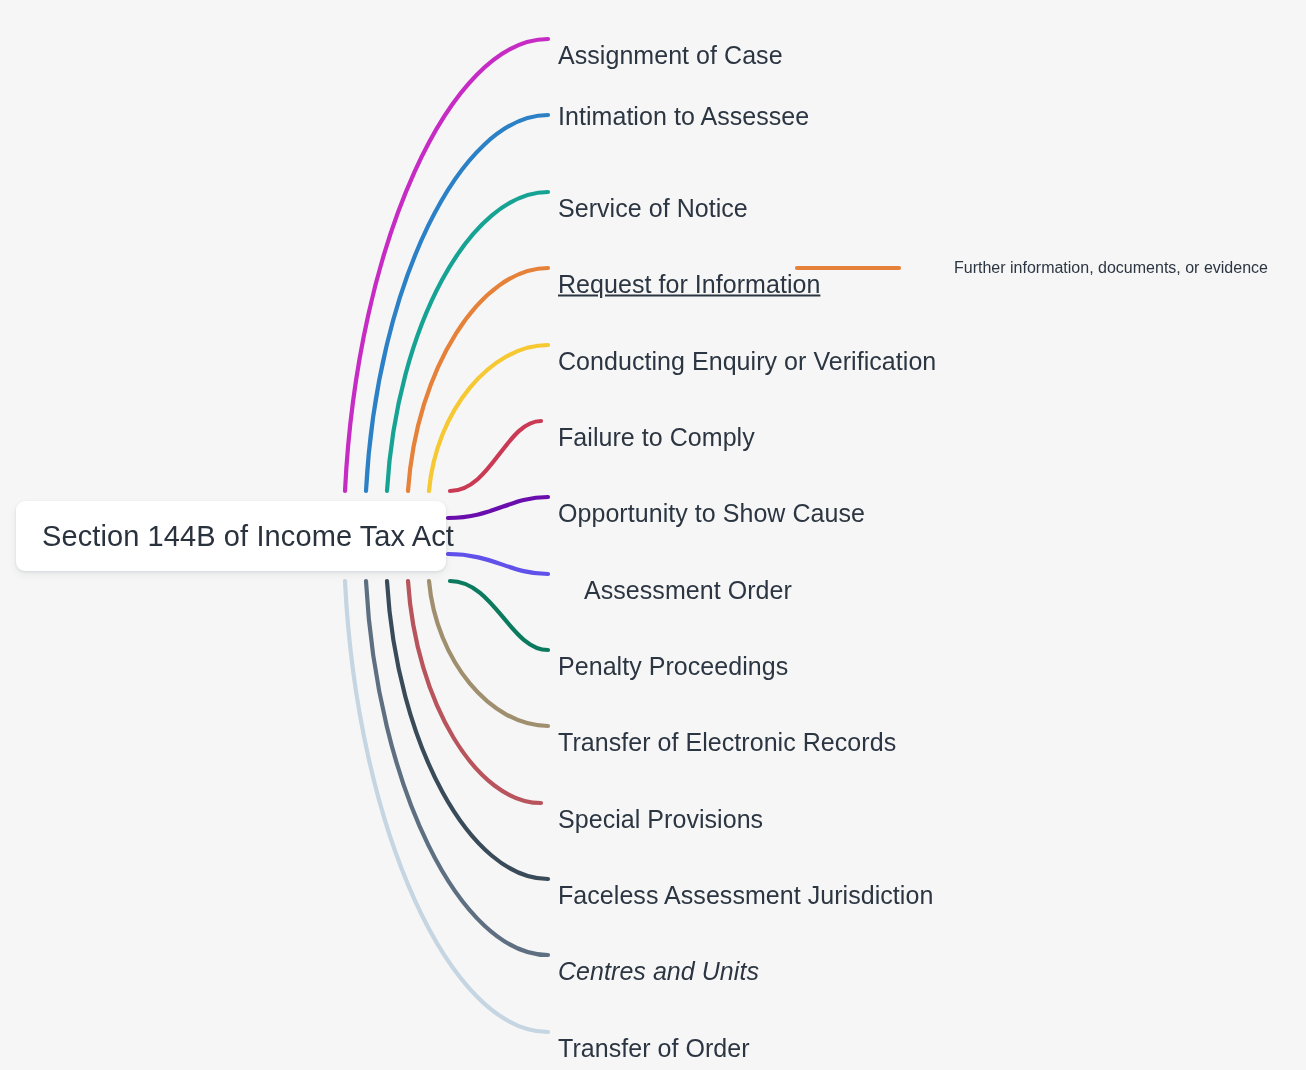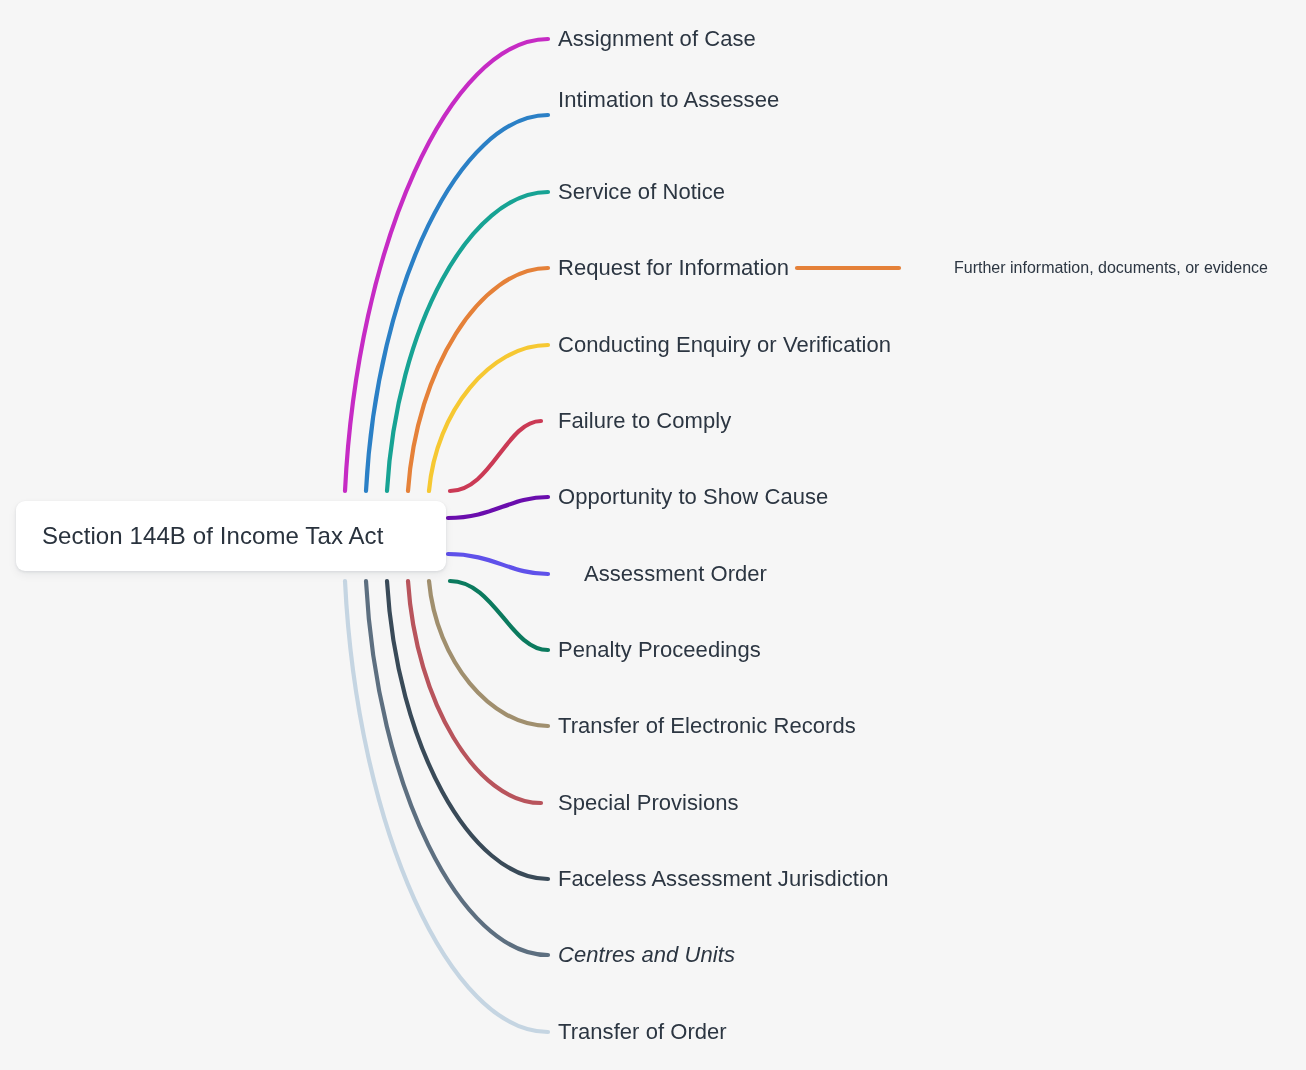--- a/index.html
+++ b/index.html
@@ -38,33 +38,34 @@
     background: #ffffff;
     border-radius: 9px;
     box-shadow: 0 1px 3px rgba(20,30,45,0.10), 0 4px 10px rgba(20,30,45,0.06);
     display: flex;
     align-items: center;
     box-sizing: border-box;
     padding-left: 26px;
     z-index: 5;
   }
   .root-label {
-    font-size: 24px;
+    font-size: 29px;
     color: #29323d;
     letter-spacing: 0.1px;
     white-space: nowrap;
   }
   .node-label {
     position: absolute;
-    font-size: 22px;
+    font-size: 25px;
     color: #2c3642;
     white-space: nowrap;
     transform: translateY(-50%);
     z-index: 4;
     letter-spacing: 0.05px;
+    margin-top: 16px;
   }
   .sub-label {
     position: absolute;
     font-size: 16px;
     color: #2c3642;
     white-space: nowrap;
     transform: translateY(-50%);
     z-index: 4;
   }
 </style>
@@ -92,21 +93,21 @@
     </svg>
 
   <div class="root-node">
     <span class="root-label">Section 144B of Income Tax Act</span>
   </div>
 
   <div id="labels">
       <div class="node-label" style="left: 558px; top: 39px;">Assignment of Case</div>
       <div class="node-label" style="left: 558px; top: 100px;">Intimation to Assessee</div>
       <div class="node-label" style="left: 558px; top: 192px;">Service of Notice</div>
-      <div class="node-label" style="left: 558px; top: 268px;">Request for Information</div>
+      <div class="node-label" style="left: 558px; top: 268px; text-decoration: underline;">Request for Information</div>
       <div class="node-label" style="left: 558px; top: 345px;">Conducting Enquiry or Verification</div>
       <div class="node-label" style="left: 558px; top: 421px;">Failure to Comply</div>
       <div class="node-label" style="left: 558px; top: 497px;">Opportunity to Show Cause</div>
       <div class="node-label" style="left: 584px; top: 574px;">Assessment Order</div>
       <div class="node-label" style="left: 558px; top: 650px;">Penalty Proceedings</div>
       <div class="node-label" style="left: 558px; top: 726px;">Transfer of Electronic Records</div>
       <div class="node-label" style="left: 558px; top: 803px;">Special Provisions</div>
       <div class="node-label" style="left: 558px; top: 879px;">Faceless Assessment Jurisdiction</div>
       <div class="node-label" style="left: 558px; top: 955px; font-style: italic;">Centres and Units</div>
       <div class="node-label" style="left: 558px; top: 1032px;">Transfer of Order</div>

